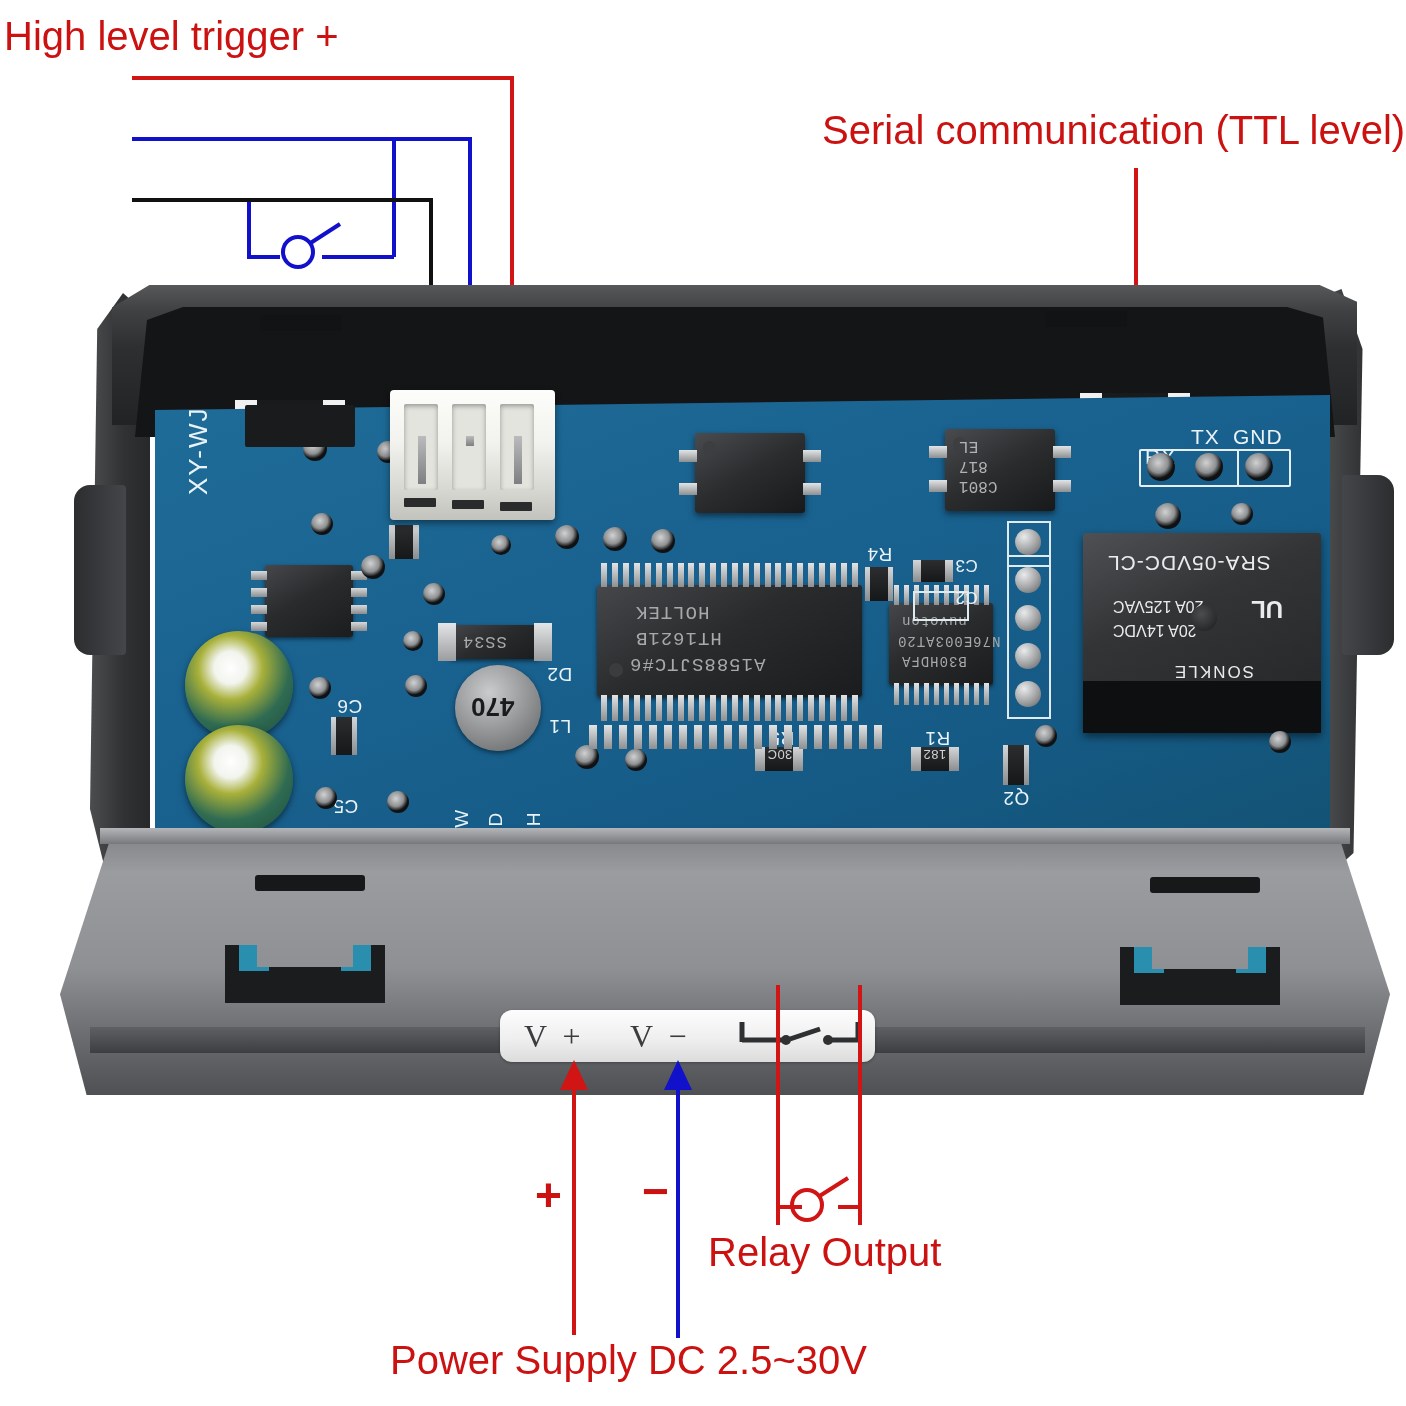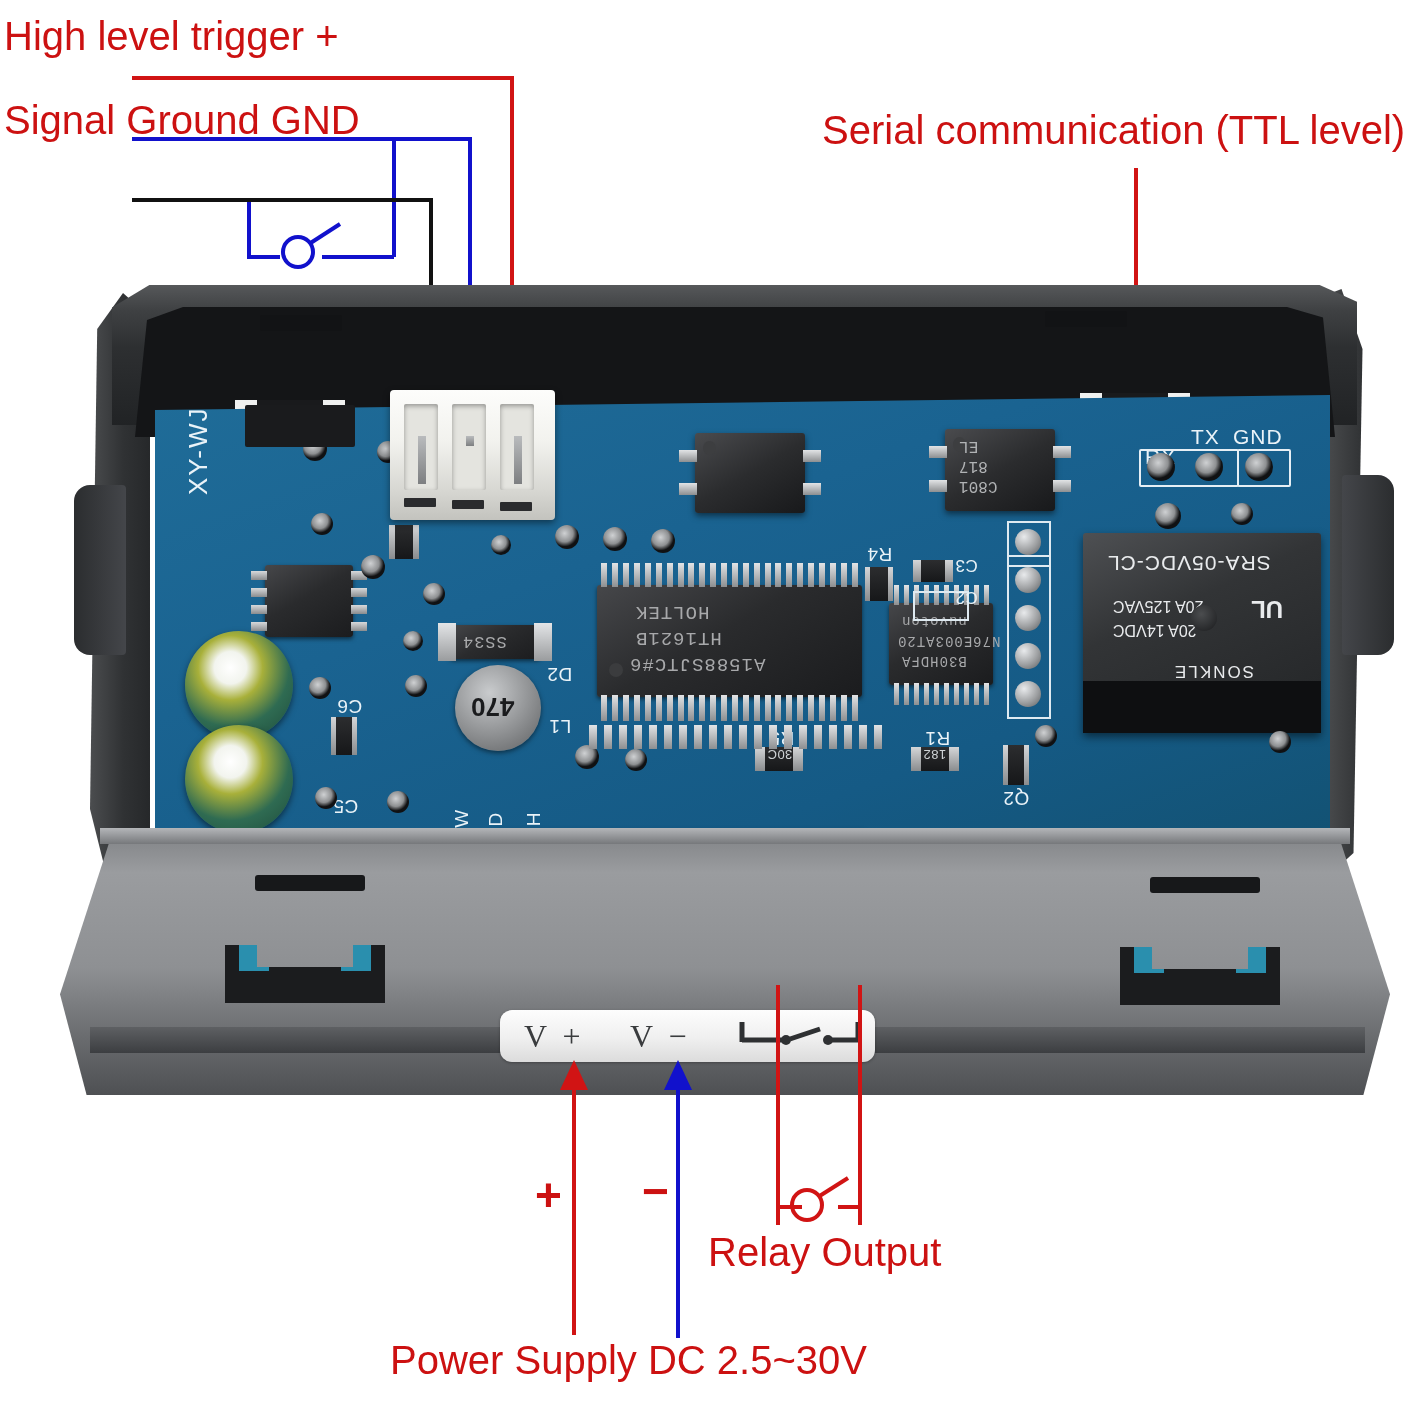--- a/index.html
+++ b/index.html
@@ -159,21 +159,20 @@
   .gullwing i{display:block;background:linear-gradient(180deg,#e2e4e6,#8d8f91);}
 
   .header-silk{position:absolute;border:2px solid #e6eff5;border-radius:2px;}
 </style>
 </head>
 <body>
 
 <div id="stage">
 
   <div class="lbl big" style="left:4px;top:16px;">High level trigger +</div>
-  <div class="lbl big" style="left:4px;top:100px;">Signal Ground GND</div>
   <div class="lbl big" style="left:708px;top:1232px;">Relay Output</div>
   <div class="lbl big" style="left:822px;top:110px;">Serial communication (TTL level)</div>
   <div class="lbl big" style="left:390px;top:1340px;">Power Supply DC 2.5~30V</div>
   <div class="lbl sym" style="left:535px;top:1172px;">+</div>
   <div class="lbl sym" style="left:642px;top:1168px;">−</div>
 
   <div class="wire hline red" style="left:132px;top:76px;width:380px;border-top-width:4px;"></div>
   <div class="wire vline red" style="left:510px;top:76px;height:375px;border-left-width:4px;"></div>
 
   <div class="wire hline blue" style="left:132px;top:137px;width:338px;border-top-width:4px;"></div>

